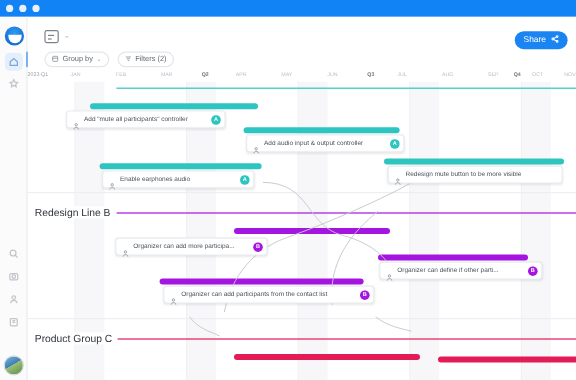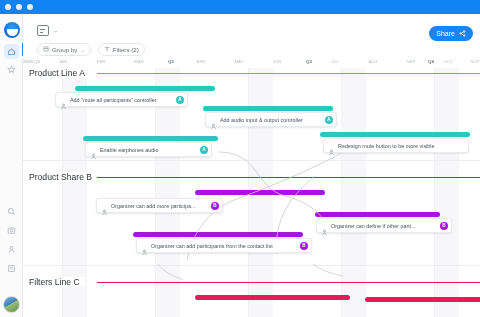--- a/index.html
+++ b/index.html
@@ -263,27 +263,26 @@
     <div class="vline" style="left:318px"></div>
     <div class="vline" style="left:411px"></div>
 
     <svg class="links" viewBox="0 0 457 249">
       <path d="M196 84 C 236 84, 232 120, 262 128 C 292 136, 300 150, 306 160"></path>
       <path d="M320 84 C 300 96, 250 118, 216 130 C 182 142, 168 170, 164 192"></path>
       <path d="M292 108 C 270 126, 250 150, 254 186"></path>
       <path d="M135 196 C 142 206, 152 208, 160 212"></path>
       <path d="M290 196 C 300 204, 312 206, 320 208"></path>
     </svg>
-  <div class="lane-label" style="left: 6px; top: 0px;">Product Line A</div>
       <div class="lane-rule" style="left: 74px; right: 0px; top: 5px; background: rgb(46, 196, 192);"></div>
       <div class="lane-sep" style="top: 92px;"></div>
-      <div class="lane-label" style="left: 6px; top: 104px;">Product Share B</div>
+      <div class="lane-label" style="left: 6px; top: 104px;">Redesign Line B</div>
       <div class="lane-rule" style="left: 74px; right: 0px; top: 109px; background: rgb(165, 21, 224);"></div>
       <div class="lane-sep" style="top: 197px;"></div>
-      <div class="lane-label" style="left: 6px; top: 209px;">Filters Line C</div>
+      <div class="lane-label" style="left: 6px; top: 209px;">Product Group C</div>
       <div class="lane-rule" style="left: 74px; right: 0px; top: 214px; background: rgb(227, 27, 87);"></div>
       <div class="bar" style="left: 52px; width: 140px; top: 18px; background: rgb(46, 196, 192);"></div>
       <div class="bar" style="left: 180px; width: 130px; top: 38px; background: rgb(46, 196, 192);"></div>
       <div class="bar" style="left: 60px; width: 135px; top: 68px; background: rgb(46, 196, 192);"></div>
       <div class="bar" style="left: 297px; width: 150px; top: 64px; background: rgb(46, 196, 192);"></div>
       <div class="bar" style="left: 172px; width: 130px; top: 122px; background: rgb(165, 21, 224);"></div>
       <div class="bar" style="left: 292px; width: 125px; top: 144px; background: rgb(165, 21, 224);"></div>
       <div class="bar" style="left: 110px; width: 170px; top: 164px; background: rgb(165, 21, 224);"></div>
       <div class="bar" style="left: 172px; width: 155px; top: 227px; background: rgb(227, 27, 87);"></div>
       <div class="bar" style="left: 342px; width: 120px; top: 229px; background: rgb(227, 27, 87);"></div>

